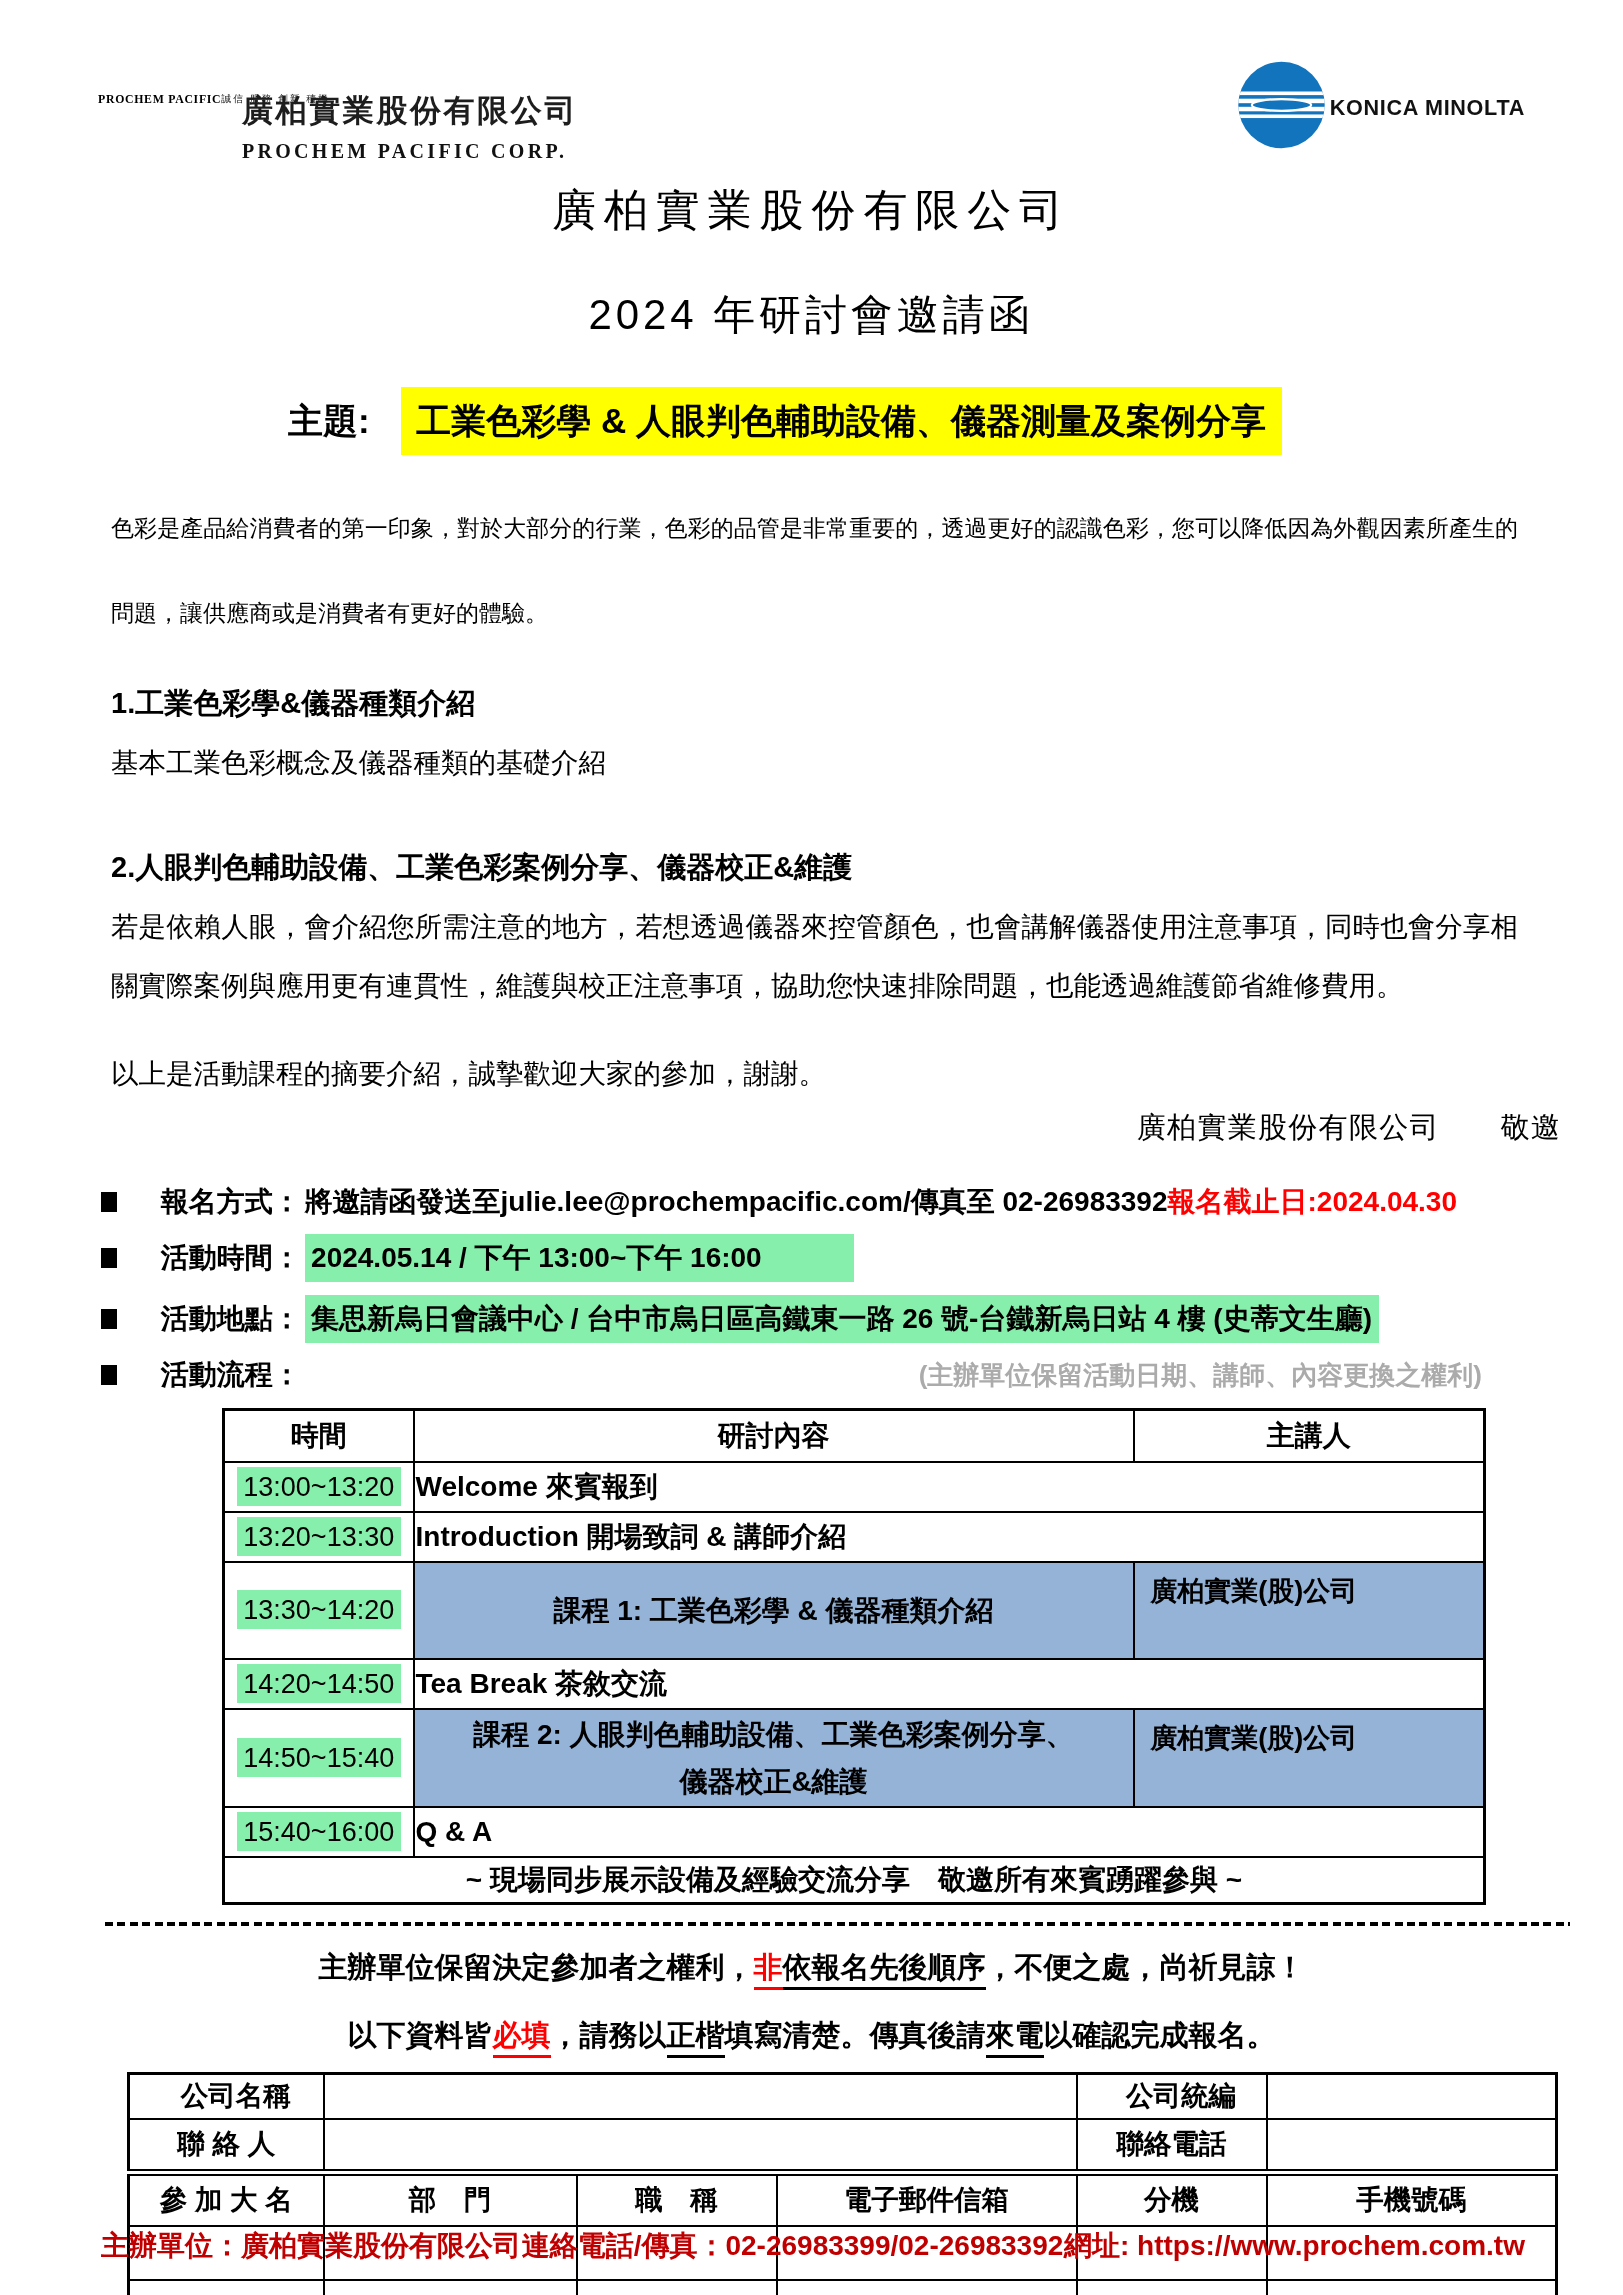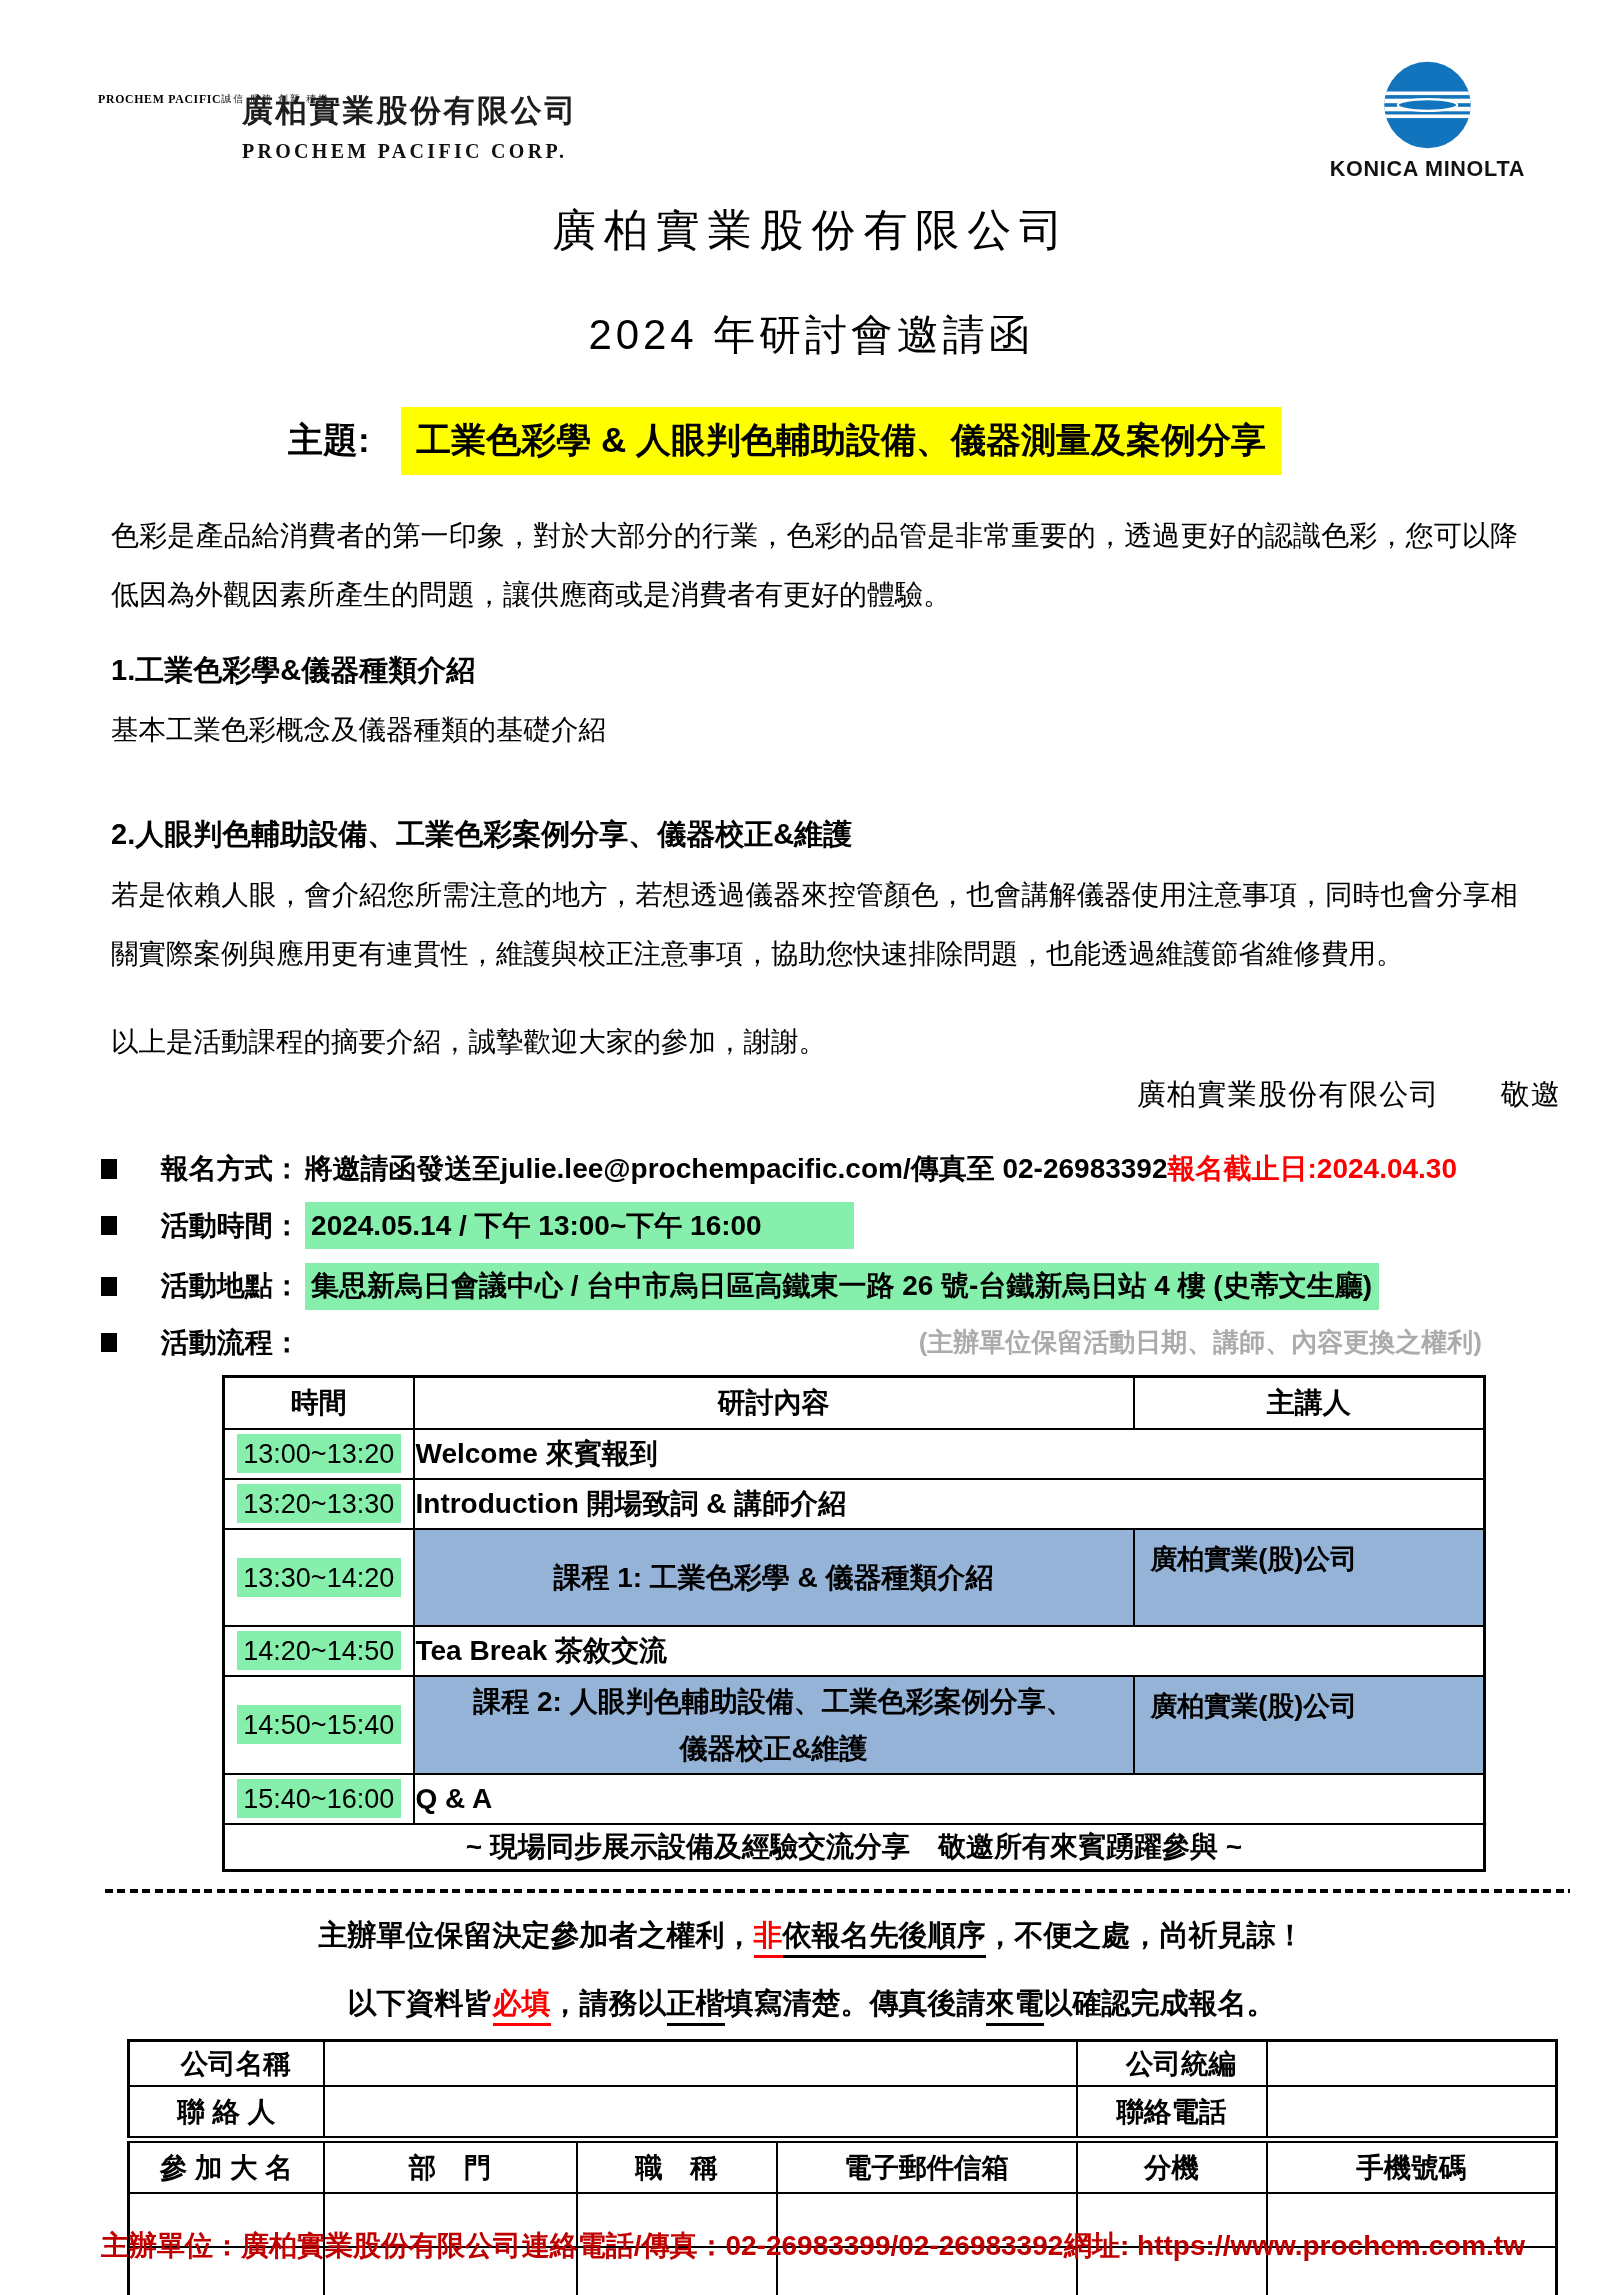--- a/index.html
+++ b/index.html
@@ -8,31 +8,31 @@
   
   .header{display:flex;justify-content:space-between;align-items:flex-start;padding:52px 98px 0 98px;}
   .logo-left{display:flex;align-items:flex-start;gap:13px;}
   .swirl-col{display:flex;flex-direction:row;align-items:center;width:131px;}
   .brand-small{font-family:"Liberation Serif",serif;font-weight:bold;font-size:11.8px;letter-spacing:0.7px;white-space:nowrap;}
   .swirl-svg{width:98px;height:85px;margin:5.2px 0 3.9px 0;}
   .tagline{font-size:9.8px;letter-spacing:2px;color:#222;white-space:nowrap;}
   .logo-text-col{padding-top:38px;}
   .company-cn{font-size:31px;font-weight:bold;color:#1d1d1d;letter-spacing:2.6px;white-space:nowrap;}
   .company-en{font-family:"Liberation Serif",serif;font-size:20px;font-weight:bold;letter-spacing:3.3px;margin-top:7.9px;color:#111;}
-  .km{display:flex;flex-direction:column;align-items:center;padding-top:7.9px;}
+  .km{display:flex;flex-direction:row;align-items:center;padding-top:7.9px;}
   .km-svg{width:97px;height:90px;}
   .km-label{font-size:21.6px;font-weight:bold;letter-spacing:0.7px;color:#121212;margin-top:6.5px;white-space:nowrap;}
   
   .title{text-align:center;font-size:44px;letter-spacing:7.9px;margin-top:18.3px;}
   .subtitle{text-align:center;font-size:42px;letter-spacing:3.9px;margin-top:47px;}
   .subject{margin-top:44px;padding-left:288px;display:flex;align-items:center;gap:31px;}
   .subject-label{font-size:35px;font-weight:bold;}
   .subject-text{font-size:35px;font-weight:bold;background:#ffff00;padding:10.5px 15.7px;white-space:nowrap;}
   
-  .intro{margin:31px 105px 0 111px;font-size:28px;line-height:59px;text-align:justify;}
+  .intro{margin:31px 105px 0 111px;font-size:23px;line-height:85px;text-align:justify;}
   .sec-heading{margin:27.5px 105px 0 111px;font-size:29px;font-weight:bold;}
   .sec-heading.second{margin-top:56px;}
   .sec-body{margin:9.2px 105px 0 111px;font-size:27.5px;line-height:59px;text-align:justify;}
   .closing{margin:41px 105px 0 111px;font-size:27.5px;}
   .signoff{margin:15.7px 62px 0 0;text-align:right;font-size:29px;letter-spacing:1.3px;}
   
   .bullets{margin:35px 0 0 101px;}
   .bullet{display:flex;align-items:center;font-size:28px;font-weight:bold;margin-bottom:13.7px;padding-right:141px;white-space:nowrap;}
   .sq{width:15.7px;height:19.6px;background:#000;margin-right:44px;flex:none;}
   .b-label{margin-right:3.9px;}

